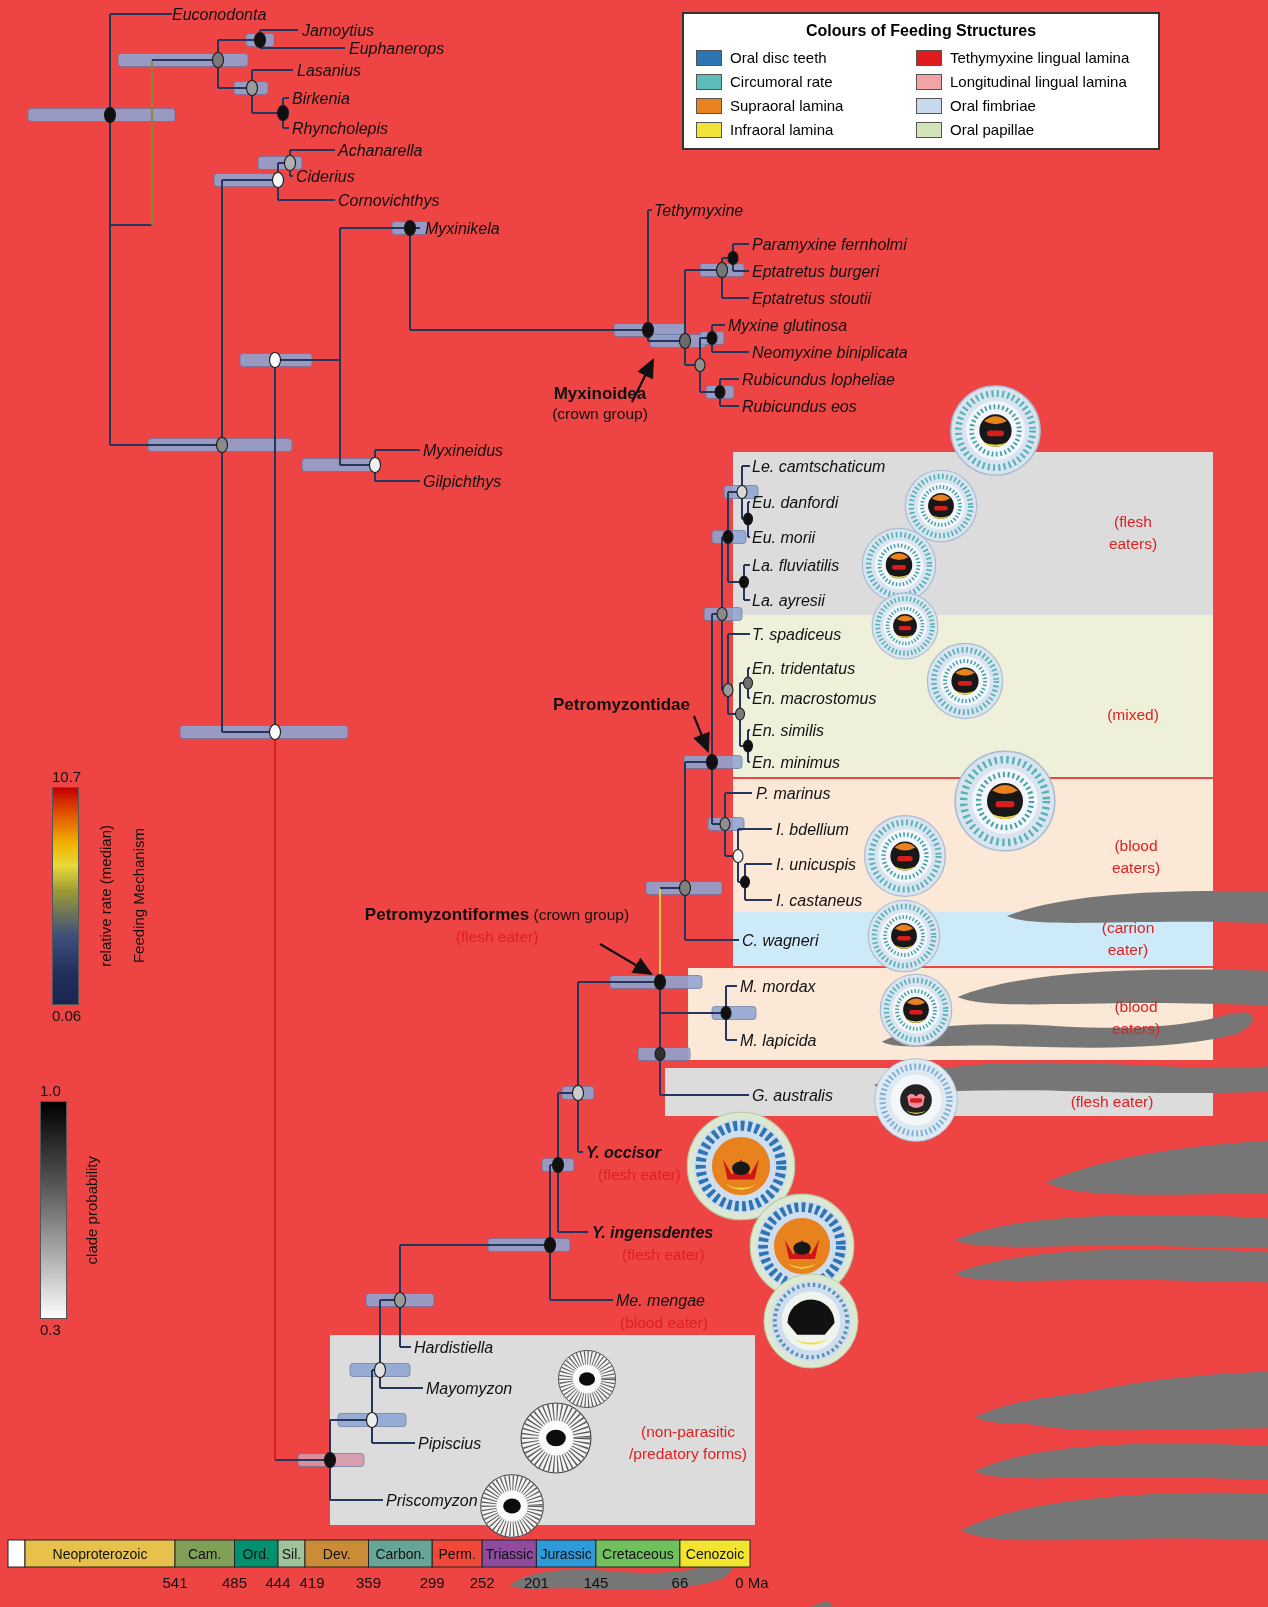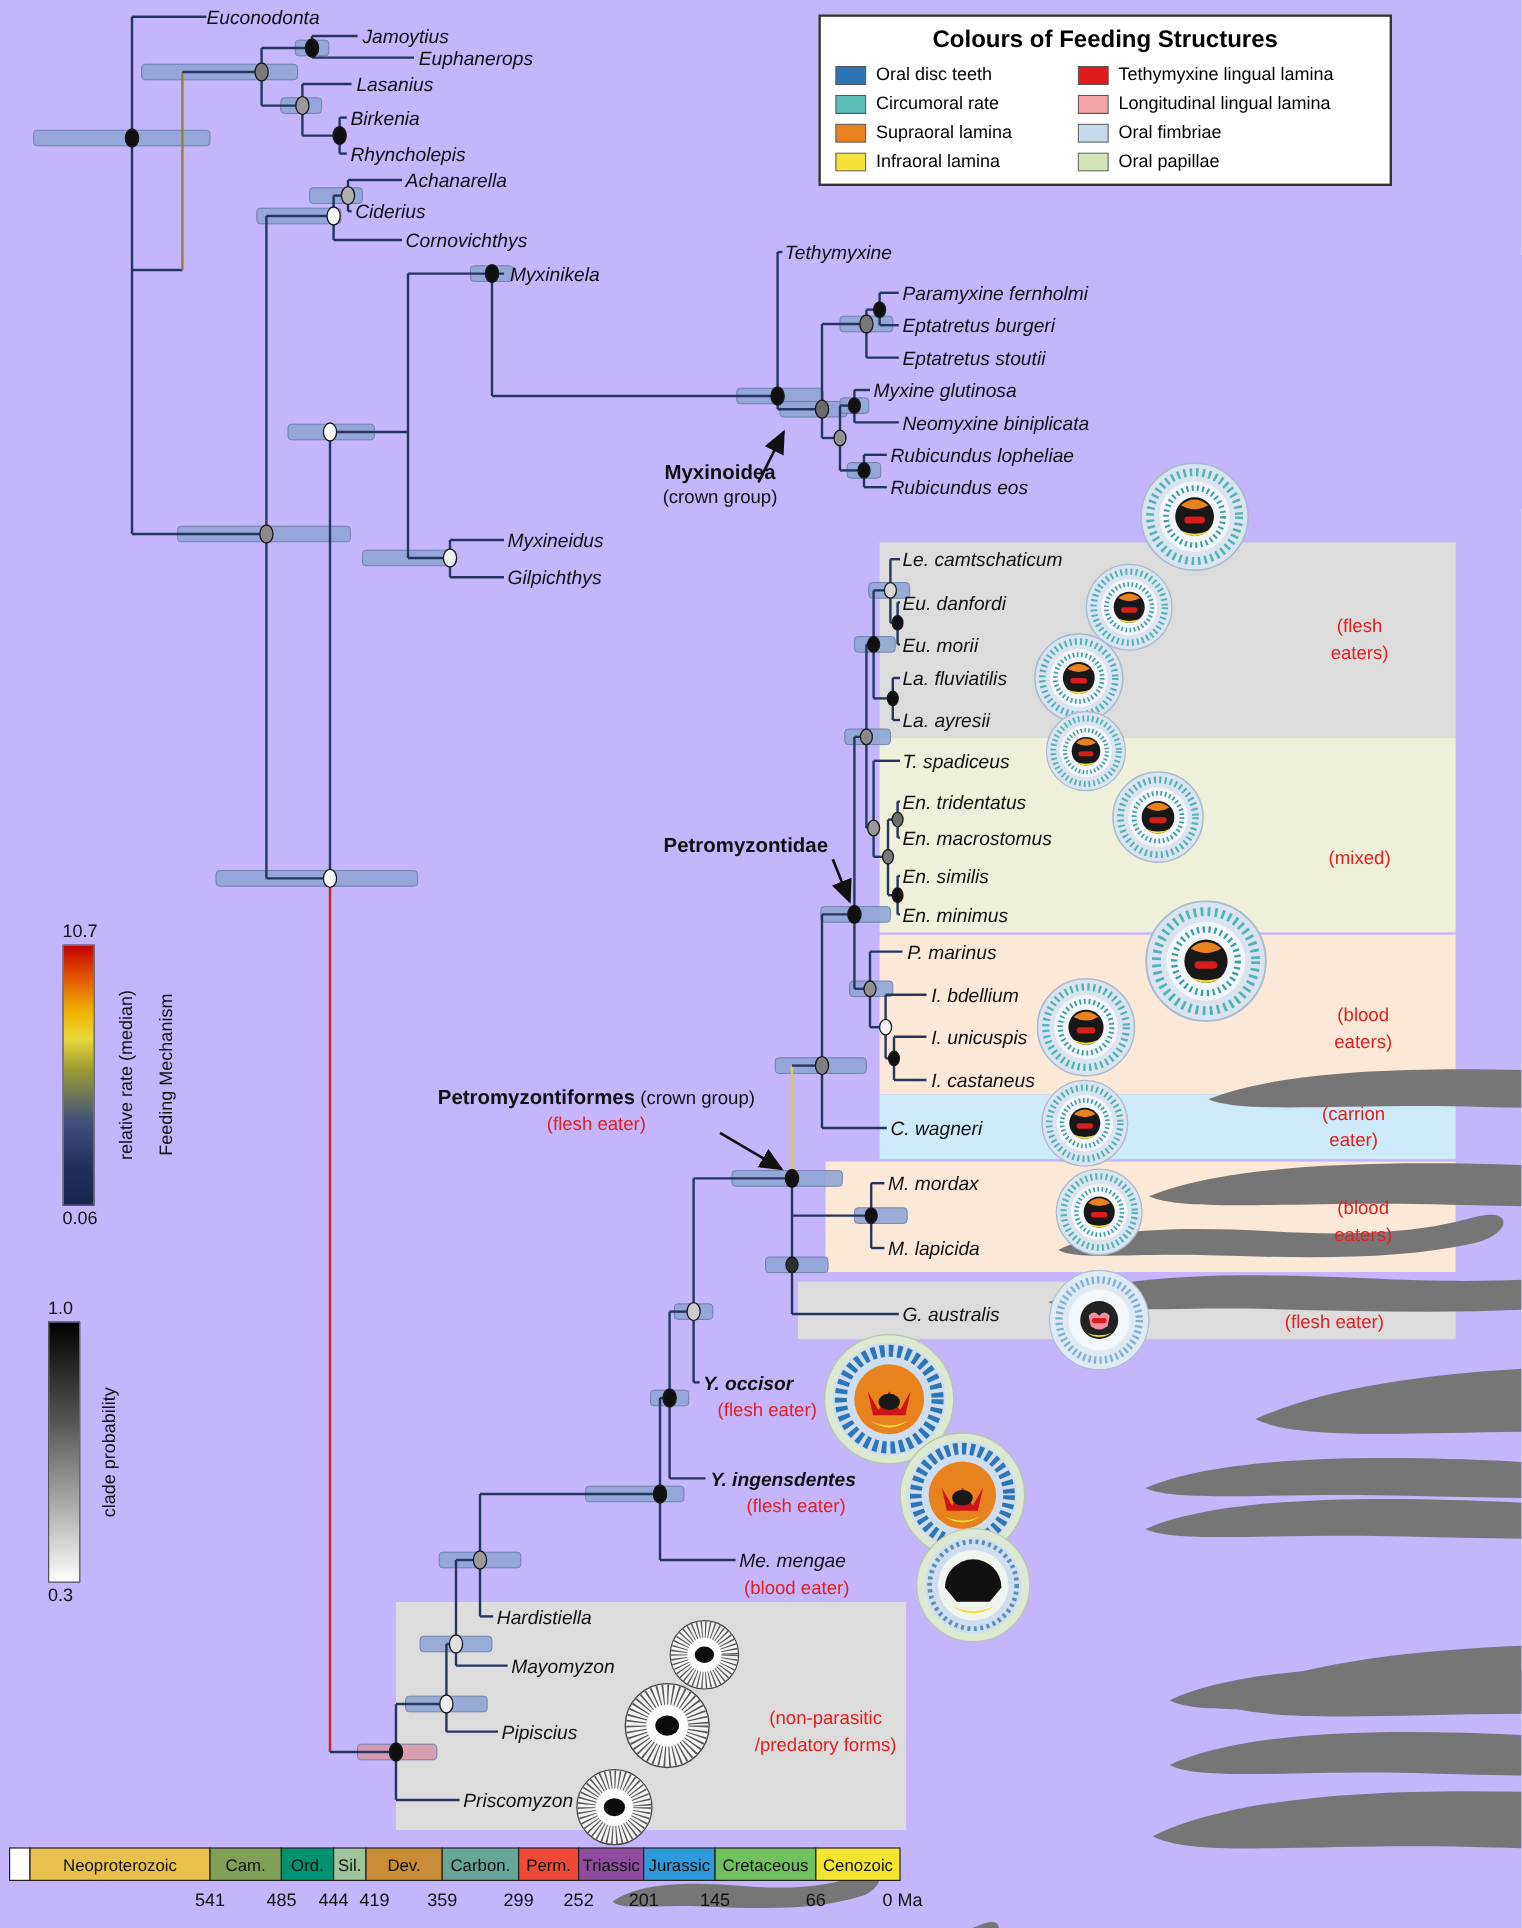--- a/index.html
+++ b/index.html
@@ -1,39 +1,39 @@
 <!DOCTYPE html>
 <html><head>
 <meta charset="utf-8">
 <style>
 *{box-sizing:border-box}
 body{margin:0;background:#fff;font-family:"Liberation Sans",sans-serif}
-.canvas{position:relative;width:1268px;height:1607px;background:#c4b5fd;overflow:hidden}
+.canvas{position:relative;width:1268px;height:1607px;background:#ef4444;overflow:hidden}
 .canvas>svg.main{position:absolute;left:0;top:0}
 svg text{font-family:"Liberation Sans",sans-serif;fill:#111}
 .tip{font-size:16px;font-style:italic}
 .tipb{font-weight:700}
 .diet{font-size:15.5px;fill:#e02020;font-style:normal}
 .clade{font-size:17px;font-weight:700}
 .cladesub{font-size:15.5px}
 .mid{text-anchor:middle}
 .end{text-anchor:end}
 .br{stroke:#24365e;stroke-width:2;fill:none}
 .br-olive{stroke:#8f8432}
 .br-red{stroke:#d42020}
 .br-yellow{stroke:#ddc94a}
 .arrow{stroke:#111;stroke-width:2.2;fill:none}
 .bar{fill:#8ea6d4;stroke:#64749f;stroke-width:.8;opacity:.88}
 .bar-pink{fill:#d898a8}
 .nd{stroke:#1a1a1a;stroke-width:1.1}
 .pslab{font-size:14px}
 .tick{font-size:15px}
 .legend{position:absolute;left:682px;top:12px;width:478px;border:2px solid #333;background:#fff;padding:8px 12px 10px}
-.legend-title{text-align:center;font-weight:700;font-size:20px;margin-bottom:9px}
-.legend-grid{display:flex;gap:2px}
+.legend-title{text-align:center;font-weight:700;font-size:16px;margin-bottom:9px}
+.legend-grid{display:flex;gap:20px}
 .legend-col{display:flex;flex-direction:column;gap:7px}
 .legend-col.c1{width:200px}
 .legend-item{display:flex;align-items:center;gap:8px;font-size:15px;white-space:nowrap}
 .sw{flex:0 0 auto;display:block}
 .scale{position:absolute;display:flex;gap:16px;align-items:center}
 #rate-scale{left:52px;top:766px}
 #clade-scale{left:40px;top:1080px}
 .scale-col{display:flex;flex-direction:column;align-items:flex-start}
 .scale-max,.scale-min{font-size:15px;margin:2px 0;color:#111}
 .gradbar{width:27px;height:218px;border:1px solid #555}

